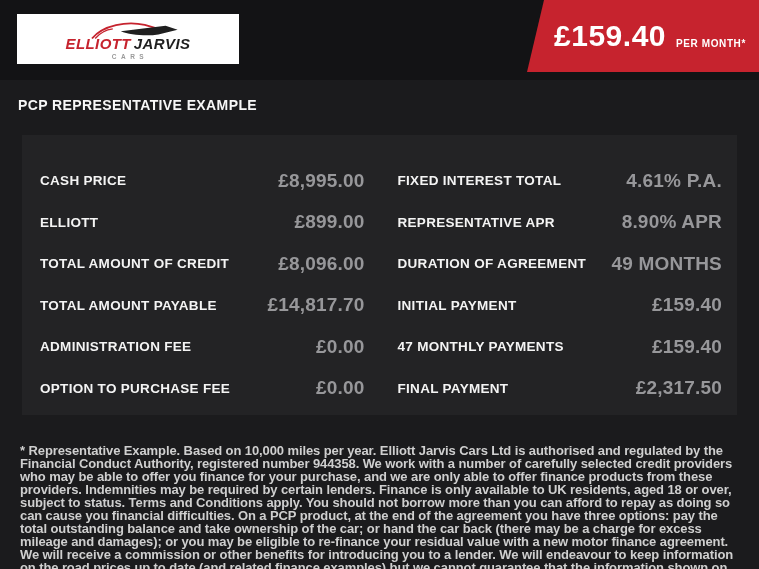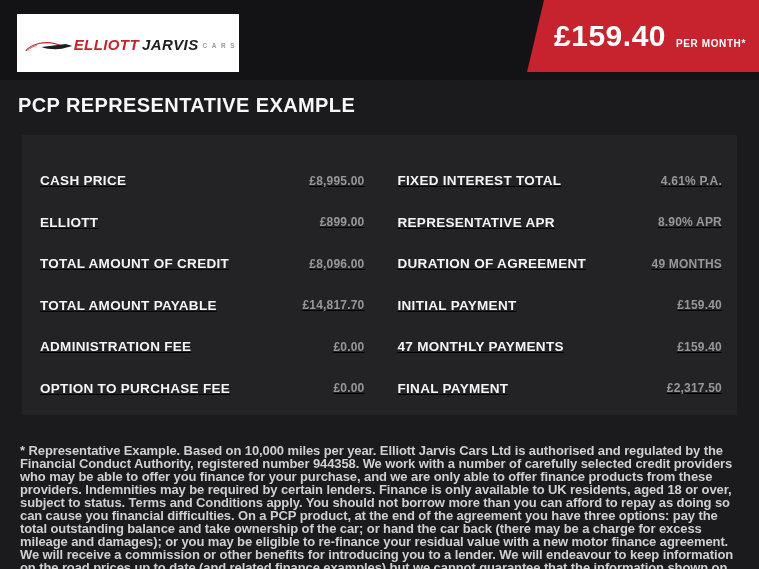--- a/index.html
+++ b/index.html
@@ -13,24 +13,24 @@
 
   
   .header {
     position:relative;
     height:80px;
     background:#131315;
   }
   .logo-box {
     position:absolute;
     left:17px; top:14px;
-    width:222px; height:58px;
+    width:222px; height:50px;
     background:#ffffff;
     display:flex;
-    flex-direction:row;
+    flex-direction:column;
     align-items:center;
     justify-content:center;
     padding-top:2px;
   }
   .logo-car { margin-bottom:-5px; }
   .logo-brand {
     font-style:italic;
     font-weight:bold;
     font-size:15px;
     letter-spacing:0.4px;
@@ -71,31 +71,30 @@
     font-weight:bold;
     letter-spacing:0.6px;
     margin-left:10px;
     margin-top:14px;
   }
 
   
   .content { padding:14px 22px 0 22px; }
   .page-title {
     color:#f7f7f7;
-    font-size:20px;
+    font-size:14px;
     font-weight:bold;
     letter-spacing:0.4px;
     margin-left:-4px;
     line-height:22px;
   }
 
   .panels {
     display:flex;
     margin-top:19px;
-    text-decoration:underline;
   }
   .panel {
     flex:1;
     background:#232325;
     height:280px;
     padding:25px 15px 0 18px;
   }
   .finance-row {
     display:flex;
     justify-content:space-between;
@@ -104,21 +103,21 @@
   }
   .finance-row .label {
     color:#f4f4f4;
     font-size:13.5px;
     font-weight:bold;
     letter-spacing:0.3px;
     white-space:nowrap;
   }
   .finance-row .value {
     color:#97979a;
-    font-size:12px;
+    font-size:19px;
     font-weight:bold;
     letter-spacing:0.2px;
     white-space:nowrap;
   }
 
   .disclaimer {
     margin:29px 20px 0 20px;
     color:#cfcfcf;
     font-size:13px;
     font-weight:bold;

